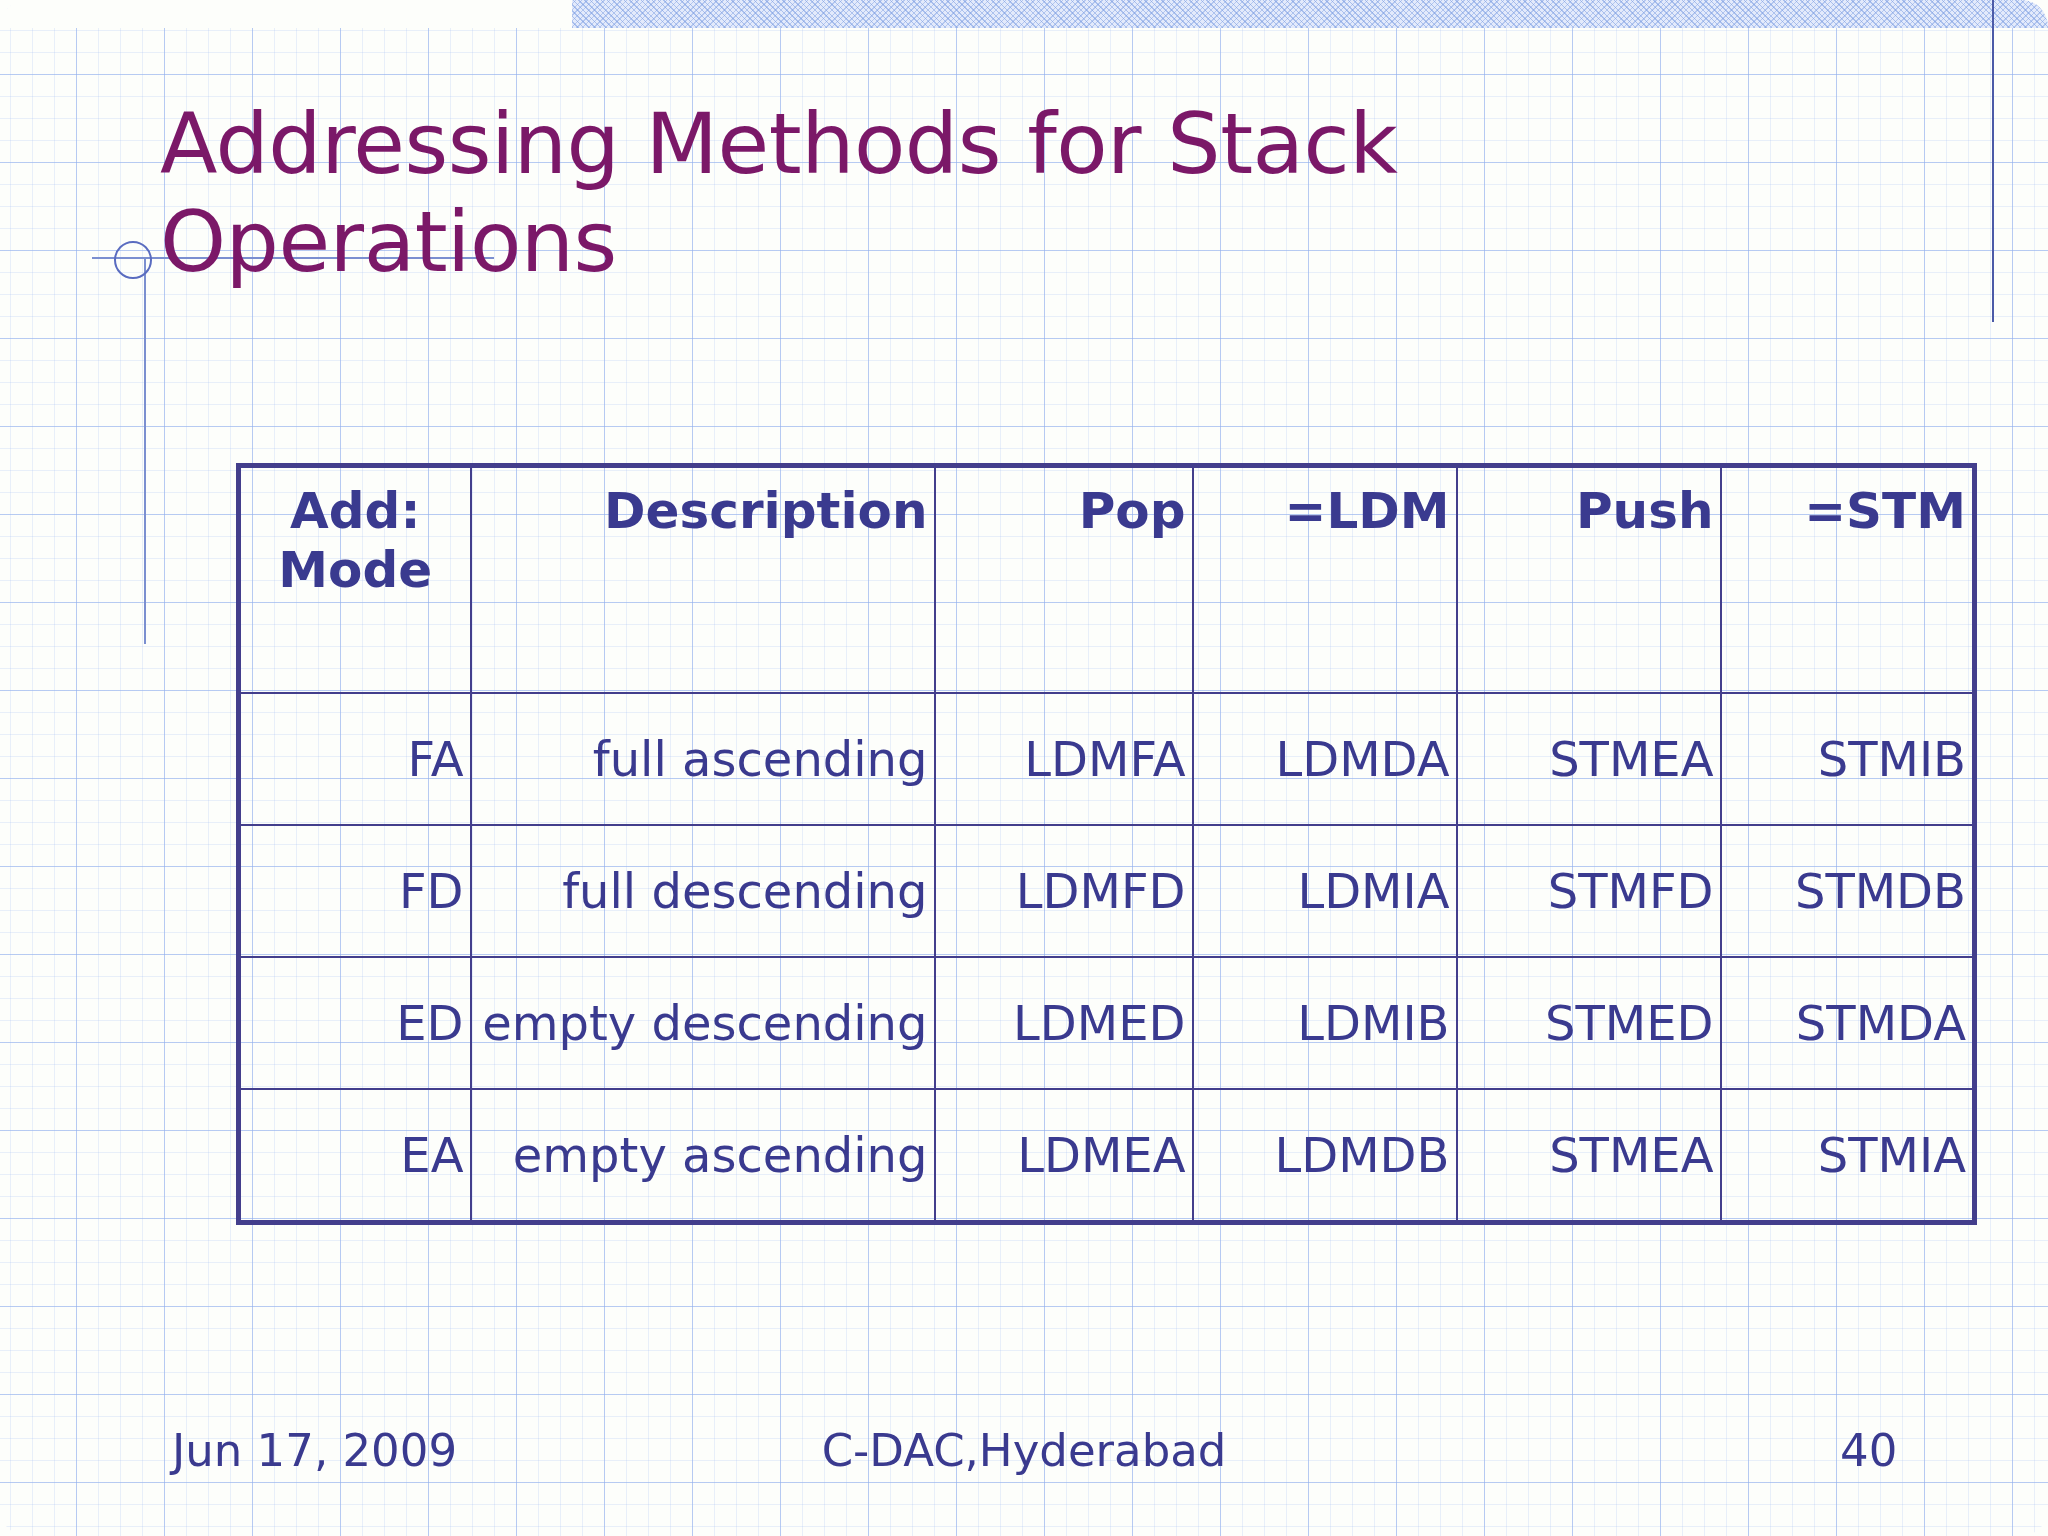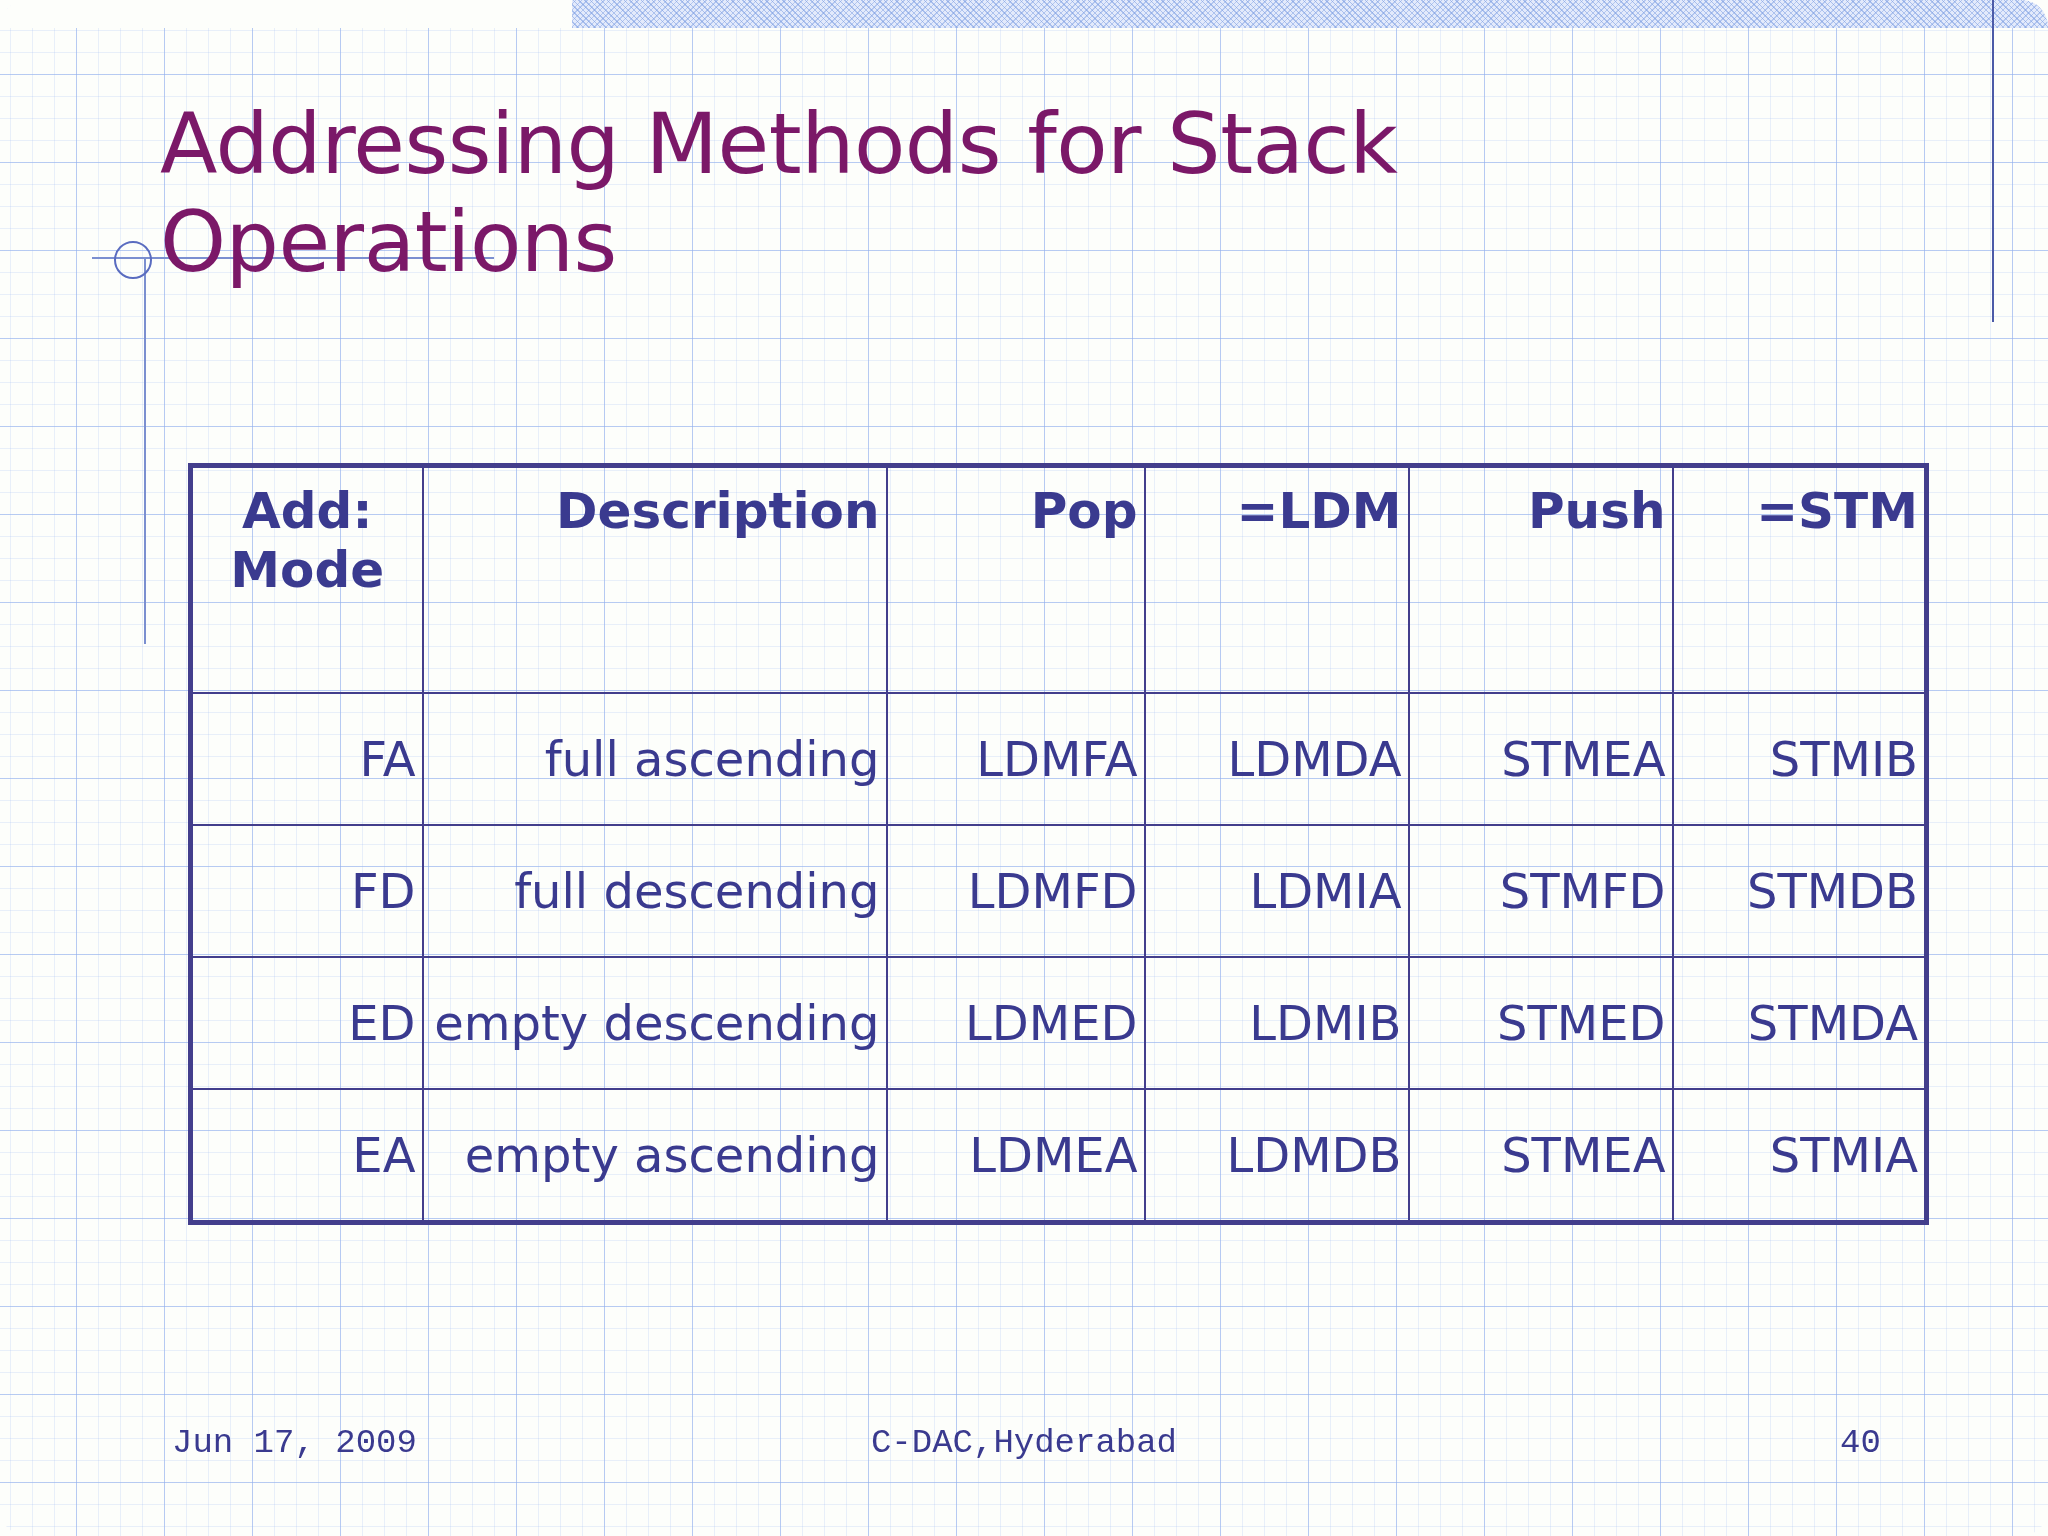--- a/index.html
+++ b/index.html
@@ -74,21 +74,21 @@
     position:absolute;top:40px;left:160px;width:1640px;
     color:#7b1868;
     font-size:84px;line-height:1.16;
     font-weight:400;
     letter-spacing:-0.5px;
     z-index:6;
   }
 
   
   .table-wrap{
-    position:absolute;top:463px;left:188px;width:1736px;z-index:6;
+    position:absolute;top:463px;left:188px;width:1736px;z-index:6;padding-left:48px;
   }
   table.stack{
     border-collapse:collapse;
     width:100%;
     table-layout:fixed;
     background:transparent;
     border:5px solid #433e8c;
   }
   table.stack td, table.stack th{
     border:2px solid #433e8c;
@@ -115,21 +115,21 @@
   col.c0{width:232px}
   col.c1{width:464px}
   col.c2{width:258px}
   col.c3{width:264px}
   col.c4{width:264px}
   col.c5{width:254px}
 
   
   .footer{
     position:absolute;left:0;right:0;top:1424px;height:60px;
-    color:#3a3a8f;font-size:34px;z-index:6;font-family:Liberation Mono, monospace;
+    color:#3a3a8f;font-size:45px;z-index:6;
   }
   .footer .date{position:absolute;left:172px;top:0;}
   .footer .center{position:absolute;left:0;right:0;top:0;text-align:center;}
   .footer .pageno{position:absolute;left:1840px;top:0;text-align:center;}
 </style>
 </head>
 <body>
 
 <div id="slide">
 

